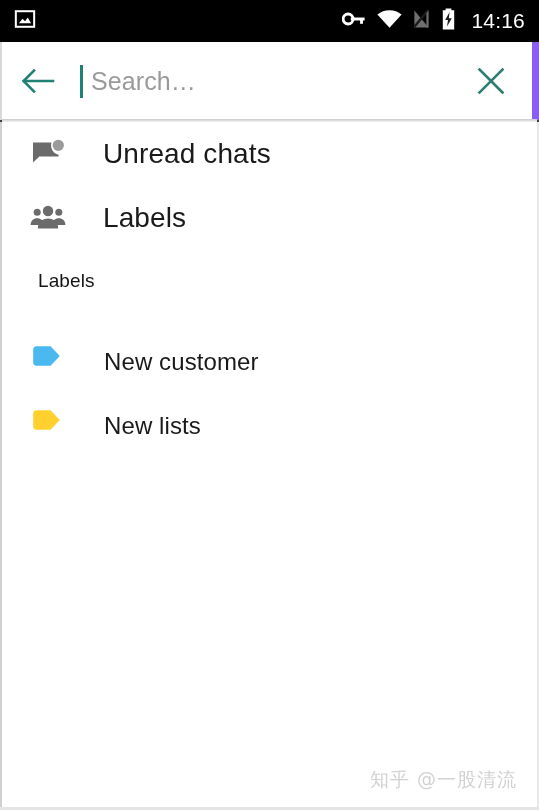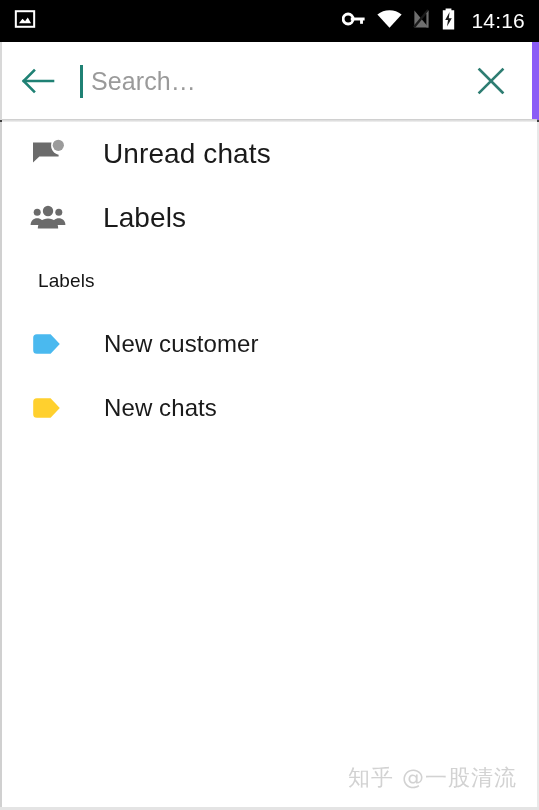--- a/index.html
+++ b/index.html
@@ -173,21 +173,21 @@
     color: #141414;
     line-height: 26px;
     letter-spacing: 0.1px;
     font-family: Liberation Sans, sans-serif;
     text-align: right;
   }
 
   .label-item {
     height: 64px;
     display: flex;
-    align-items: center;
+    align-items: flex-end;
     box-sizing: border-box;
     padding-left: 26px;
   }
   .label-tag {
     width: 40px;
     height: 40px;
     display: flex;
     align-items: center;
     justify-content: flex-start;
     flex: 0 0 auto;
@@ -201,21 +201,21 @@
     line-height: 28px;
     letter-spacing: 0.1px;
     font-family: "Liberation Sans", "DejaVu Sans", sans-serif;
   }
 
   
   .watermark {
     position: absolute;
     right: 22px;
     bottom: 17px;
-    font-size: 22px;
+    font-size: 19px;
     color: #d2d2d2;
     letter-spacing: 1px;
     font-family: "DejaVu Sans", sans-serif;
     white-space: nowrap;
   }
   .bottom-edge {
     position: absolute;
     left: 0;
     bottom: 0;
     width: 539px;
@@ -336,21 +336,21 @@
       </span>
       <span class="label-text">New customer</span>
     </div>
 
     <div class="label-item">
       <span class="label-tag">
         <svg width="30" height="22" viewBox="0 0 30 22">
           <path d="M1.2 4.8 A3.6 3.6 0 0 1 4.8 1.2 L18.6 1.2 L27.8 11 L18.6 20.8 L4.8 20.8 A3.6 3.6 0 0 1 1.2 17.2 Z" fill="#ffd02e"></path>
         </svg>
       </span>
-      <span class="label-text">New chats</span>
+      <span class="label-text">New lists</span>
     </div>
 
 
   </div>
 
   <div class="watermark">知乎 @一股清流</div>
   <div class="bottom-edge"></div>
 
 </div>
 

